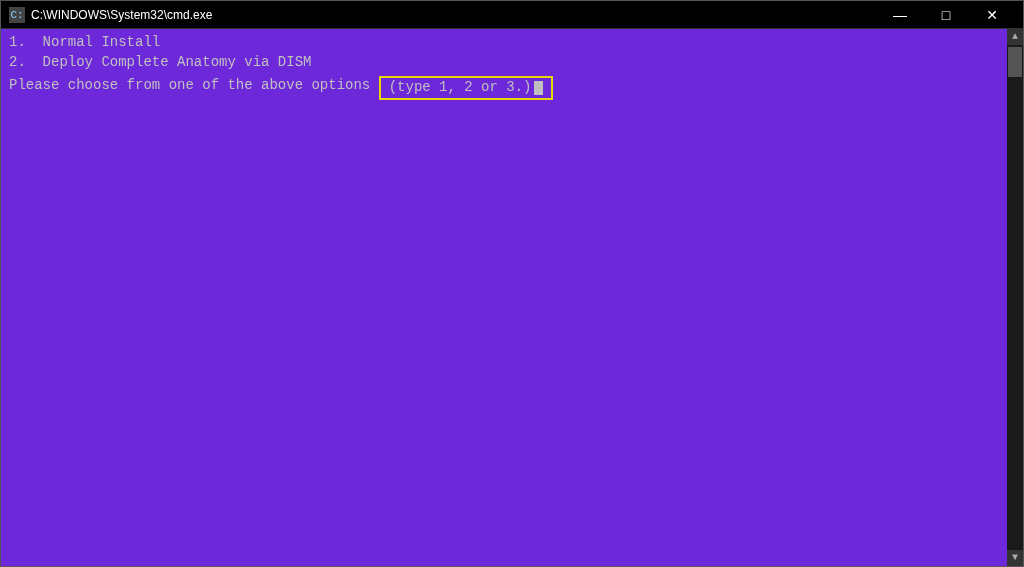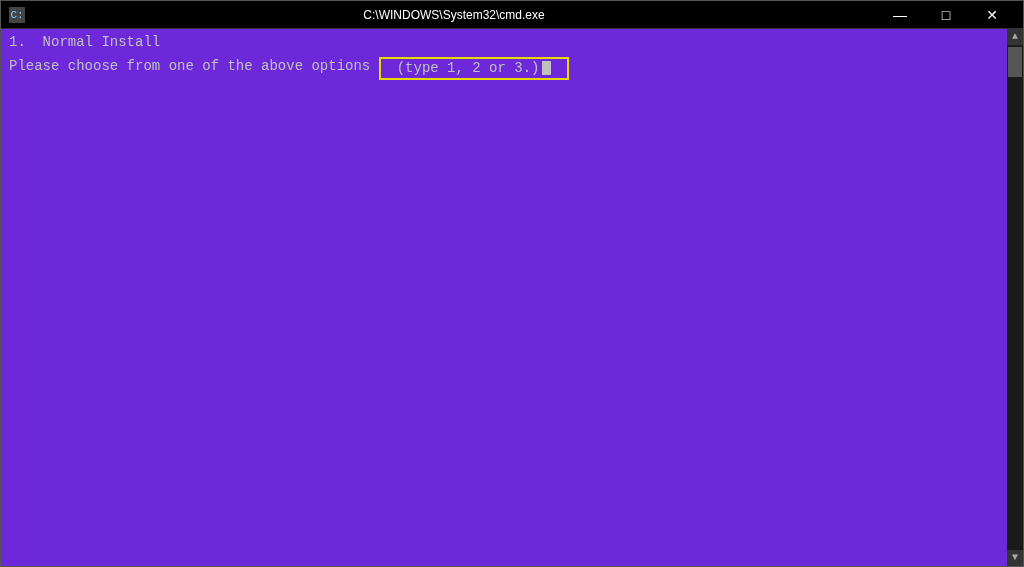--- a/index.html
+++ b/index.html
@@ -46,21 +46,20 @@
       font-size: 10px;
       color: #ccc;
       flex-shrink: 0;
     }
 
     .title-bar-text {
       flex: 1;
       font-size: 12px;
       font-family: 'Segoe UI', sans-serif;
       color: #fff;
-      text-align: center;
     }
 
     .title-bar-controls {
       display: flex;
       gap: 0;
     }
 
     .title-bar-btn {
       width: 46px;
       height: 28px;
@@ -100,21 +99,21 @@
 
     .prompt-text {
       color: #c0c0c0;
       white-space: pre;
       font-size: 14px;
       font-family: 'Courier New', Courier, monospace;
     }
 
     .highlighted-box {
       border: 2px solid #e8d800;
-      padding: 0 16px;
+      padding: 0 8px;
       color: #c0c0c0;
       font-size: 14px;
       font-family: 'Courier New', Courier, monospace;
       display: inline-flex;
       align-items: center;
     }
 
     .cursor {
       display: inline-block;
       width: 9px;
@@ -173,20 +172,21 @@
     <span class="title-bar-text">C:\WINDOWS\System32\cmd.exe</span>
     <div class="title-bar-controls">
       <button class="title-bar-btn">—</button>
       <button class="title-bar-btn">□</button>
       <button class="title-bar-btn close">✕</button>
     </div>
   </div>
 
   <div class="console-body">
     <div class="console-line">1.  Normal Install</div>
+    <div class="console-line">2.  Deploy Complete Anatomy via DISM</div>
     <div class="console-line"></div>
 
     <div class="prompt-line">
       <span class="prompt-text">Please choose from one of the above options </span>
       <span class="highlighted-box">
         <span>(type 1, 2 or 3.) </span>
           <span class="cursor"></span>
       </span>
     </div>
 

